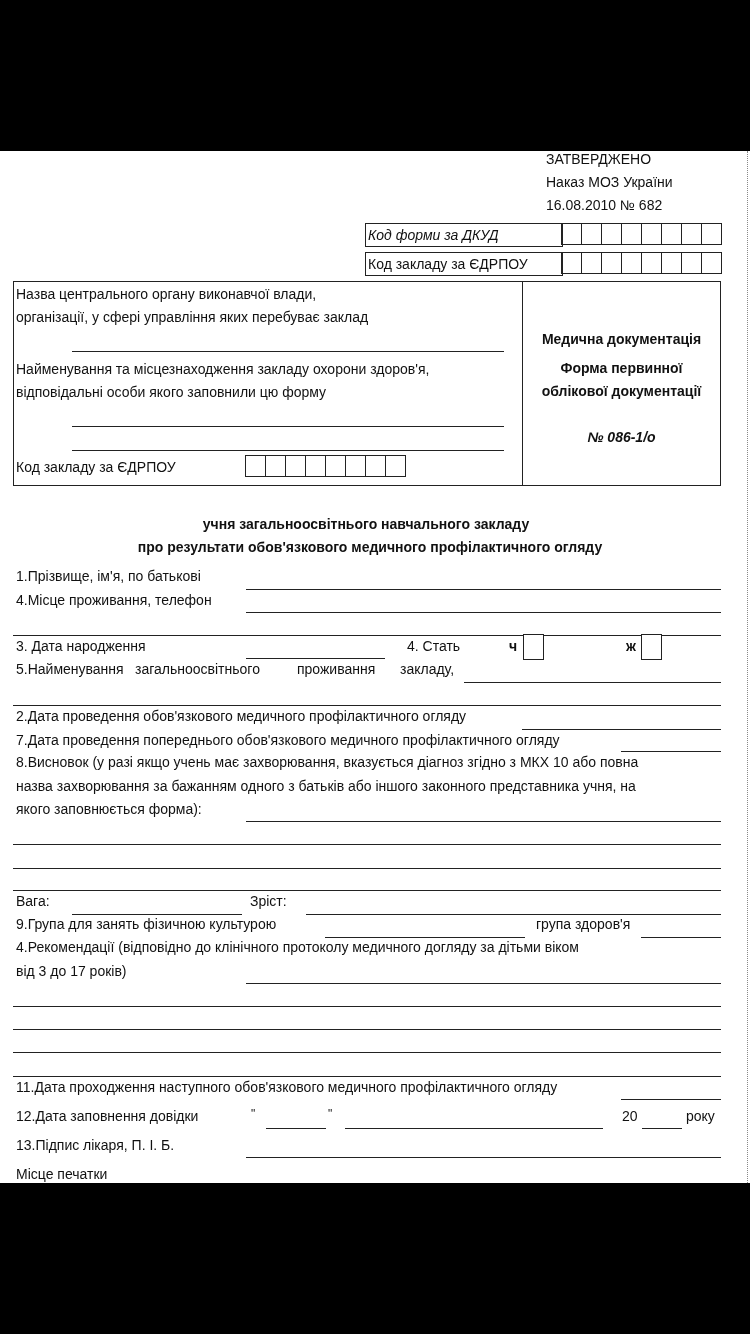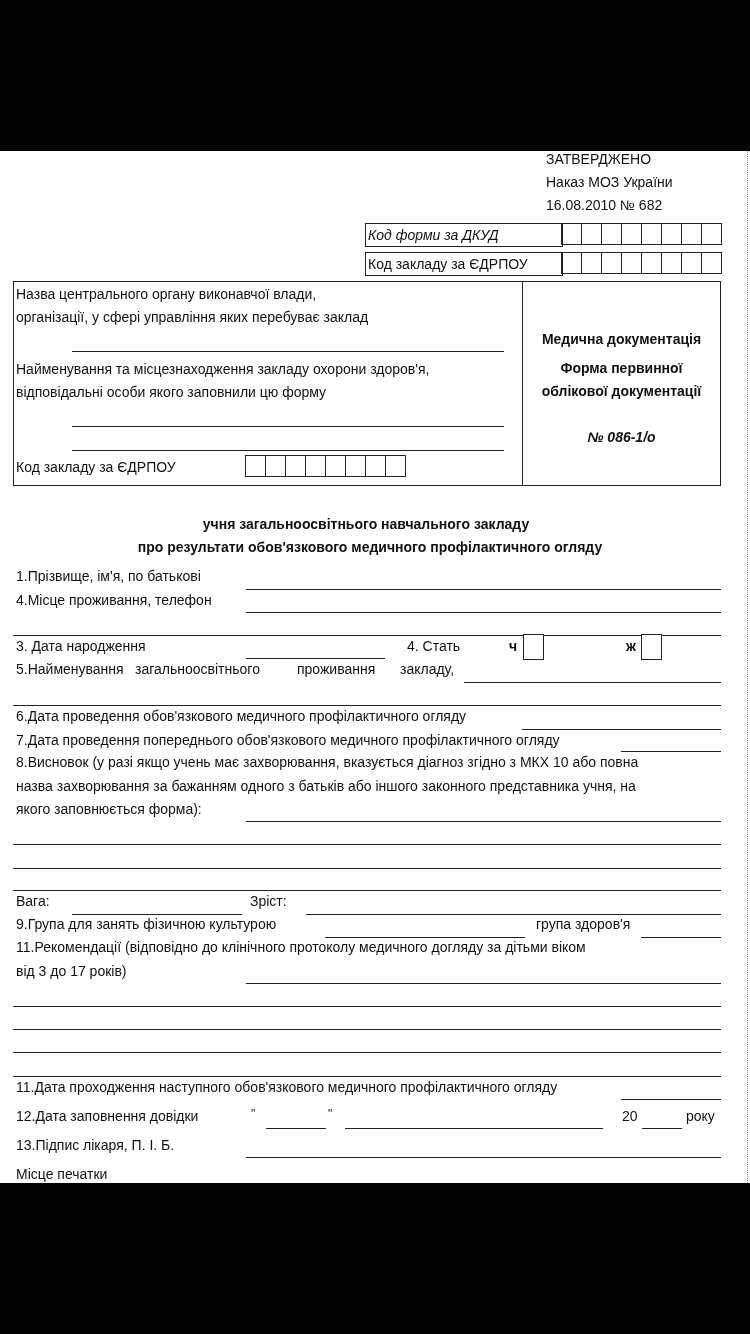--- a/index.html
+++ b/index.html
@@ -97,21 +97,21 @@
   <div class="t b" style="left:626px;top:487px;">ж</div>
   <div class="box" style="left:641px;top:483px;width:19px;height:24px;"></div>
 
   <div class="t" style="left:16px;top:510px;">5.Найменування</div>
   <div class="t" style="left:135px;top:510px;">загальноосвітнього</div>
   <div class="t" style="left:297px;top:510px;">проживання</div>
   <div class="t" style="left:400px;top:510px;">закладу,</div>
   <div class="ln" style="left:464px;top:531px;width:257px;"></div>
   <div class="ln" style="left:13px;top:554px;width:708px;"></div>
 
-  <div class="t" style="left:16px;top:557px;">6.Дата проведення обов'язкового медичного профілактичного огляду</div>
+  <div class="t" style="left:16px;top:557px;">2.Дата проведення обов'язкового медичного профілактичного огляду</div>
   <div class="ln" style="left:522px;top:578px;width:199px;"></div>
   <div class="t" style="left:16px;top:581px;">7.Дата проведення попереднього обов'язкового медичного профілактичного огляду</div>
   <div class="ln" style="left:621px;top:600px;width:100px;"></div>
 
   <div class="t" style="left:16px;top:603px;">8.Висновок (у разі якщо учень має захворювання, вказується діагноз згідно з МКХ 10 або повна</div>
   <div class="t" style="left:16px;top:627px;">назва захворювання за бажанням одного з батьків або іншого законного представника учня, на</div>
   <div class="t" style="left:16px;top:650px;">якого заповнюється форма):</div>
   <div class="ln" style="left:246px;top:670px;width:475px;"></div>
   <div class="ln" style="left:13px;top:693px;width:708px;"></div>
   <div class="ln" style="left:13px;top:717px;width:708px;"></div>
@@ -120,21 +120,21 @@
   <div class="t" style="left:16px;top:742px;">Вага:</div>
   <div class="ln" style="left:72px;top:763px;width:170px;"></div>
   <div class="t" style="left:250px;top:742px;">Зріст:</div>
   <div class="ln" style="left:306px;top:763px;width:415px;"></div>
 
   <div class="t" style="left:16px;top:765px;">9.Група для занять фізичною культурою</div>
   <div class="ln" style="left:325px;top:786px;width:200px;"></div>
   <div class="t" style="left:536px;top:765px;">група здоров'я</div>
   <div class="ln" style="left:641px;top:786px;width:80px;"></div>
 
-  <div class="t" style="left:16px;top:788px;">11.Рекомендації  (відповідно до клінічного протоколу медичного догляду за дітьми віком</div>
+  <div class="t" style="left:16px;top:788px;">4.Рекомендації  (відповідно до клінічного протоколу медичного догляду за дітьми віком</div>
   <div class="t" style="left:16px;top:812px;">від 3 до 17 років)</div>
   <div class="ln" style="left:246px;top:832px;width:475px;"></div>
   <div class="ln" style="left:13px;top:855px;width:708px;"></div>
   <div class="ln" style="left:13px;top:878px;width:708px;"></div>
   <div class="ln" style="left:13px;top:901px;width:708px;"></div>
   <div class="ln" style="left:13px;top:925px;width:708px;"></div>
 
   <div class="t" style="left:16px;top:928px;">11.Дата проходження наступного обов'язкового медичного профілактичного огляду</div>
   <div class="ln" style="left:621px;top:948px;width:100px;"></div>
 

